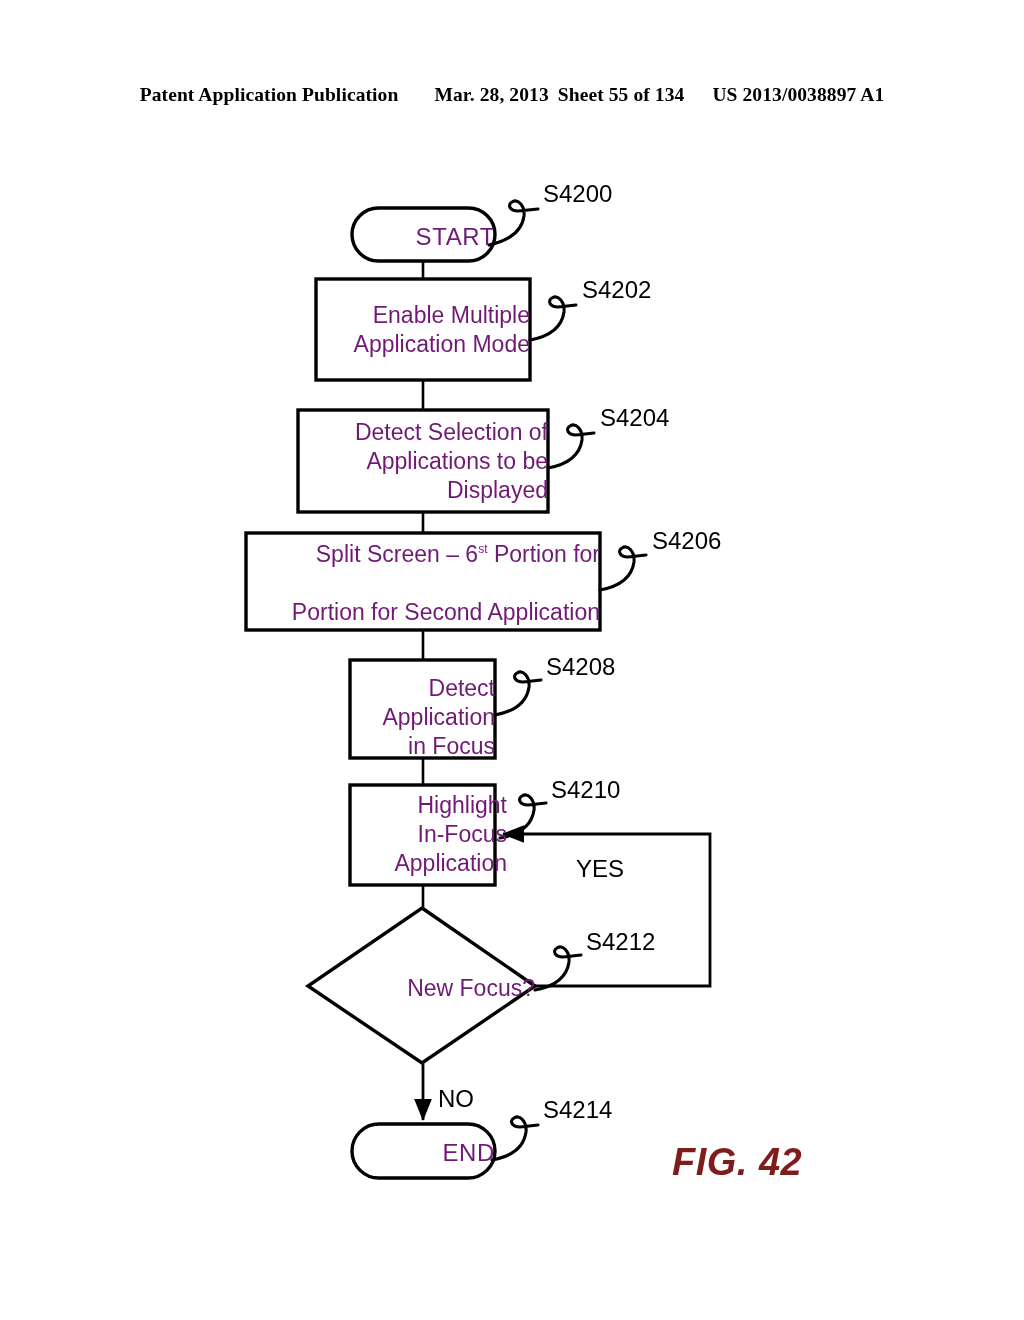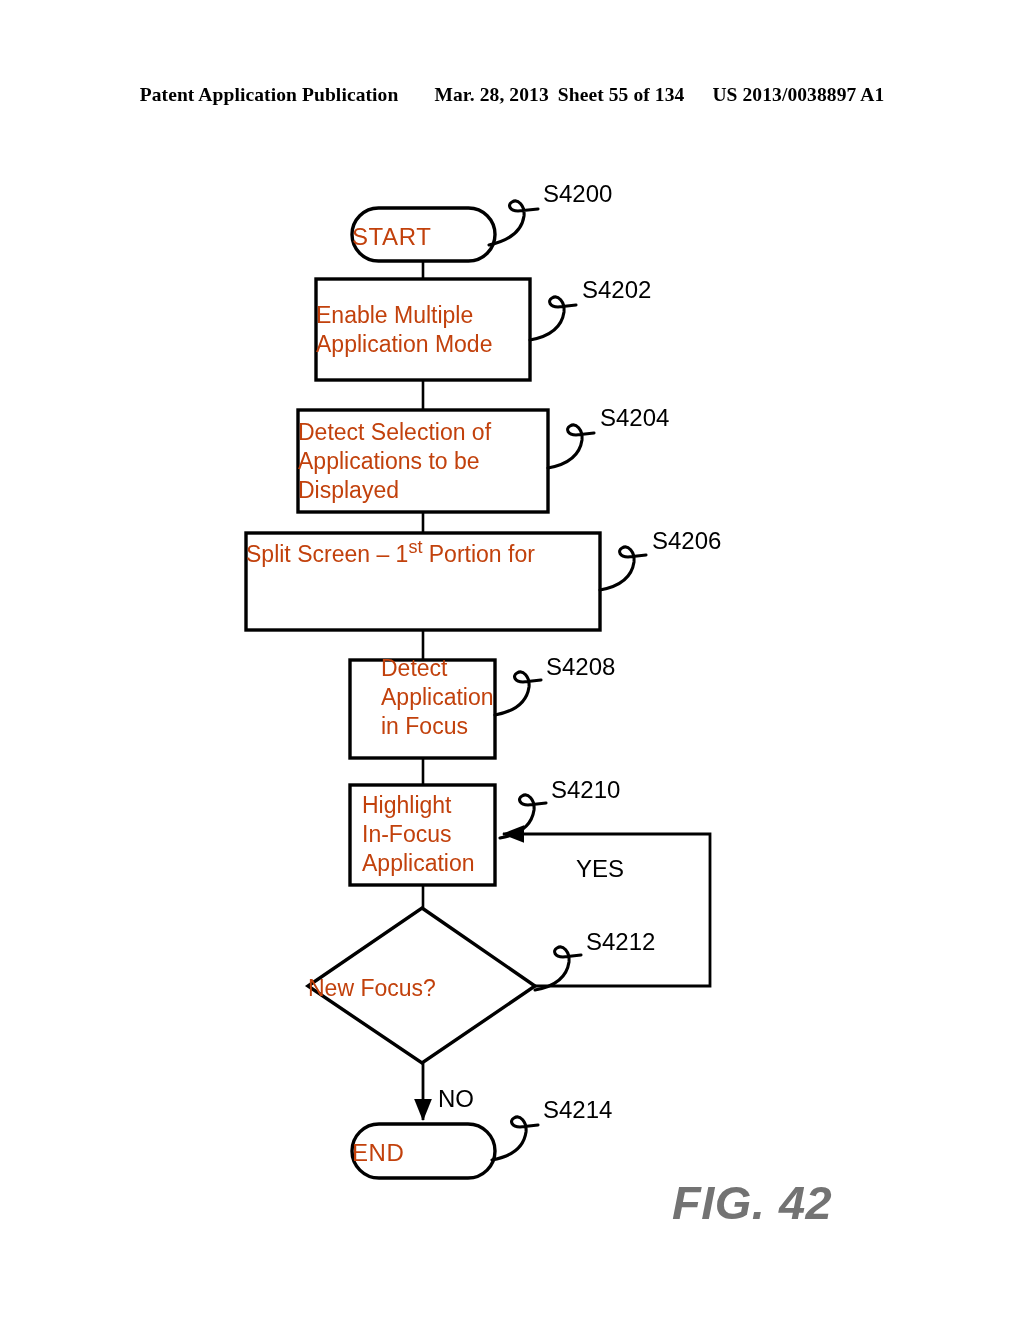--- a/index.html
+++ b/index.html
@@ -46,33 +46,33 @@
     position: absolute;
     top: 0;
     left: 0;
     width: 1024px;
     height: 1320px;
   }
 
   
   .node-text {
     position: absolute;
-    text-align: left;
+    text-align: right;
     font-family: "Liberation Sans", sans-serif;
     font-size: 23px;
     line-height: 29px;
-    color: #c2410c;
+    color: #701a75;
     white-space: pre-line;
   }
   .node-text.terminal {
     font-size: 24px;
     letter-spacing: 0.6px;
   }
   .node-text sup {
-    font-size: 18px;
+    font-size: 12px;
     vertical-align: super;
     line-height: 0;
   }
 
   
   .ref-label {
     position: absolute;
     font-family: "Liberation Sans", sans-serif;
     font-size: 24px;
     color: #000;
@@ -85,27 +85,27 @@
     font-family: "Liberation Sans", sans-serif;
     font-size: 24px;
     color: #000;
     white-space: nowrap;
   }
 
   
   #figure-caption {
     position: absolute;
     left: 672px;
-    top: 1175px;
+    top: 1141px;
     font-family: "Liberation Sans", sans-serif;
     font-weight: bold;
     font-style: italic;
-    font-size: 47px;
+    font-size: 38px;
     letter-spacing: 0.5px;
-    color: #737373;
+    color: #7f1d1d;
     white-space: nowrap;
   }
 </style>
 </head>
 <body>
 
 <div id="patent-header">
   <span class="hdr-seg">Patent Application Publication</span><span class="gap-lg"></span><span class="hdr-seg">Mar. 28, 2013</span><span class="gap-sm"></span><span class="hdr-seg">Sheet 55 of 134</span><span class="gap-md"></span><span class="hdr-seg">US 2013/0038897 A1</span>
 </div>
 
@@ -164,23 +164,23 @@
 
   <div class="node-text terminal" style="left:352px; top:222px; width:143px;">START</div>
 
   <div class="node-text" style="left:316px; top:301px; width:214px;">Enable Multiple
 Application Mode</div>
 
   <div class="node-text" style="left:298px; top:418px; width:250px;">Detect Selection of
 Applications to be
 Displayed</div>
 
-  <div class="node-text" style="left:246px; top:540px; width:354px;"><span><span>Split Screen – 1</span><sup>st</sup><span> Portion for</span></span><br><br></div>
-
-  <div class="node-text" style="left:350px; top:654px; width:145px;margin-left:31px;">Detect
+  <div class="node-text" style="left:246px; top:540px; width:354px;"><span><span>Split Screen – 6</span><sup>st</sup><span> Portion for</span></span><br><br><span>Portion for Second Application</span></div>
+
+  <div class="node-text" style="left:350px; top:674px; width:145px;">Detect
 Application
 in Focus</div>
 
   <div class="node-text" style="left:350px; top:791px; width:145px;margin-left:12px;">Highlight
 In-Focus
 Application</div>
 
   <div class="node-text" style="left:308px; top:974px; width:227px;">New Focus?</div>
 
   <div class="node-text terminal" style="left:352px; top:1138px; width:143px;">END</div>

